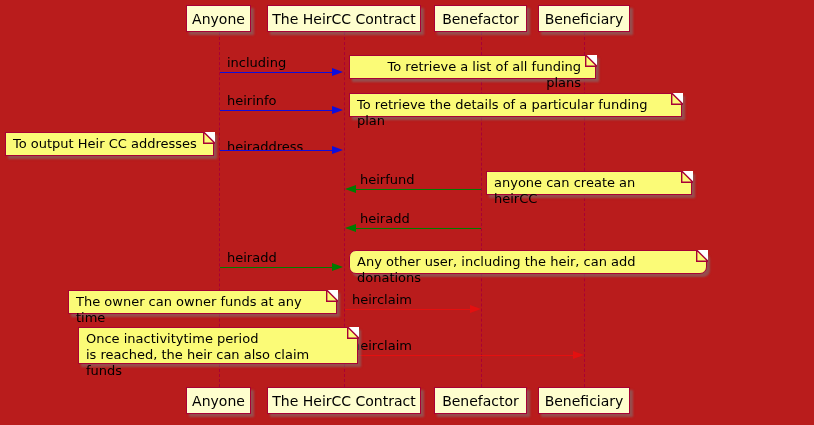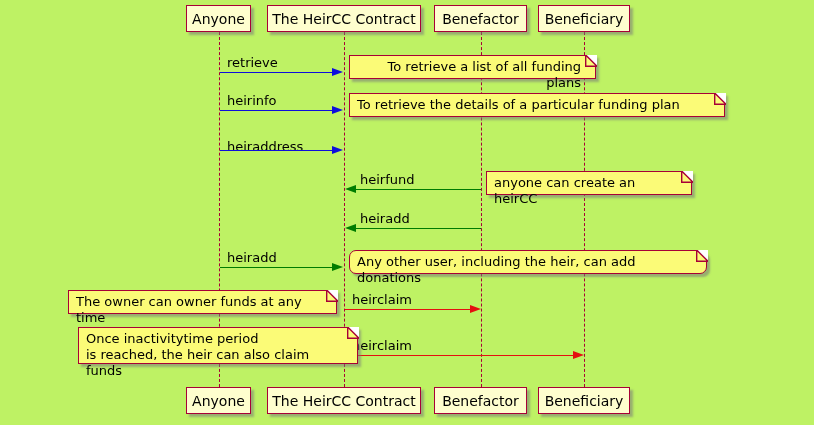--- a/index.html
+++ b/index.html
@@ -1,19 +1,19 @@
 <!DOCTYPE html>
 <html><head>
 <meta charset="utf-8">
 <style>
   * { margin:0; padding:0; box-sizing:border-box; }
   html,body { background:#ffffff; }
   body { font-family:"DejaVu Sans","Liberation Sans",sans-serif; }
   .canvas {
-    position:relative; width:814px; height:425px; background:#bef264;
+    position:relative; width:814px; height:425px; background:#b91c1c;
     overflow:hidden; color:#000;
   }
   .lifeline {
     position:absolute; width:0; border-left:1px dashed #A80036; top:32px; height:355px;
   }
   .participant {
     position:absolute; height:27px; background:#FEFECE; border:1.8px solid #A80036;
     box-shadow:3px 3px 2px rgba(120,120,120,0.55);
     display:flex; align-items:center; justify-content:center;
     font-size:14px; color:#000;
@@ -69,21 +69,21 @@
   <div class="participant" style="left:267px; top:387px; width:154px;">
       <span>The HeirCC Contract</span>
     </div>
   <div class="participant" style="left:434px; top:387px; width:93px;">
       <span>Benefactor</span>
     </div>
   <div class="participant" style="left:538px; top:387px; width:92px;">
       <span>Beneficiary</span>
     </div>
 
-  <span class="msg-label" style="left:227px; top:55px;">retrieve</span>
+  <span class="msg-label" style="left:227px; top:55px;">including</span>
   <div class="msg-line c-blue" style="left:220px; top:72px; width:113px;"></div>
   <div class="head right c-blue" style="left:332px; top:68px;"></div>
 
   <span class="msg-label" style="left:227px; top:93px;">heirinfo</span>
   <div class="msg-line c-blue" style="left:220px; top:110px; width:113px;"></div>
   <div class="head right c-blue" style="left:332px; top:106px;"></div>
 
   <span class="msg-label" style="left:227px; top:133px;margin-top:6px;">heiraddress</span>
   <div class="msg-line c-blue" style="left:220px; top:150px; width:113px;"></div>
   <div class="head right c-blue" style="left:332px; top:146px;"></div>
@@ -108,22 +108,29 @@
   <div class="msg-line c-red" style="left:345px; top:355px; width:229px;"></div>
   <div class="head right c-red" style="left:573px; top:351px;"></div>
 
   <div class="note" style="left:349px; top:55px; width:247px; height:24px;text-align:right;">
     <span class="note-text">To retrieve a list of all funding plans</span>
     <svg class="fold" width="12" height="12" viewBox="0 0 12 12">
         <path d="M0 0 L12 0 L12 12 Z" fill="#ffffff"></path>
         <path d="M0.7 0 L0.7 11.3 L12 11.3 Z" fill="#FBFB77" stroke="#A80036" stroke-width="1.4"></path>
       </svg>
   </div>
-  <div class="note" style="left:349px; top:93px; width:376px; height:24px;">
+  <div class="note" style="left:349px; top:93px; width:333px; height:24px;">
     <span class="note-text">To retrieve the details of a particular funding plan</span>
+    <svg class="fold" width="12" height="12" viewBox="0 0 12 12">
+        <path d="M0 0 L12 0 L12 12 Z" fill="#ffffff"></path>
+        <path d="M0.7 0 L0.7 11.3 L12 11.3 Z" fill="#FBFB77" stroke="#A80036" stroke-width="1.4"></path>
+      </svg>
+  </div>
+  <div class="note" style="left:5px; top:132px; width:209px; height:24px;">
+    <span class="note-text">To output Heir CC addresses</span>
     <svg class="fold" width="12" height="12" viewBox="0 0 12 12">
         <path d="M0 0 L12 0 L12 12 Z" fill="#ffffff"></path>
         <path d="M0.7 0 L0.7 11.3 L12 11.3 Z" fill="#FBFB77" stroke="#A80036" stroke-width="1.4"></path>
       </svg>
   </div>
   <div class="note" style="left:486px; top:171px; width:206px; height:24px;">
     <span class="note-text">anyone can create an heirCC</span>
     <svg class="fold" width="12" height="12" viewBox="0 0 12 12">
         <path d="M0 0 L12 0 L12 12 Z" fill="#ffffff"></path>
         <path d="M0.7 0 L0.7 11.3 L12 11.3 Z" fill="#FBFB77" stroke="#A80036" stroke-width="1.4"></path>

